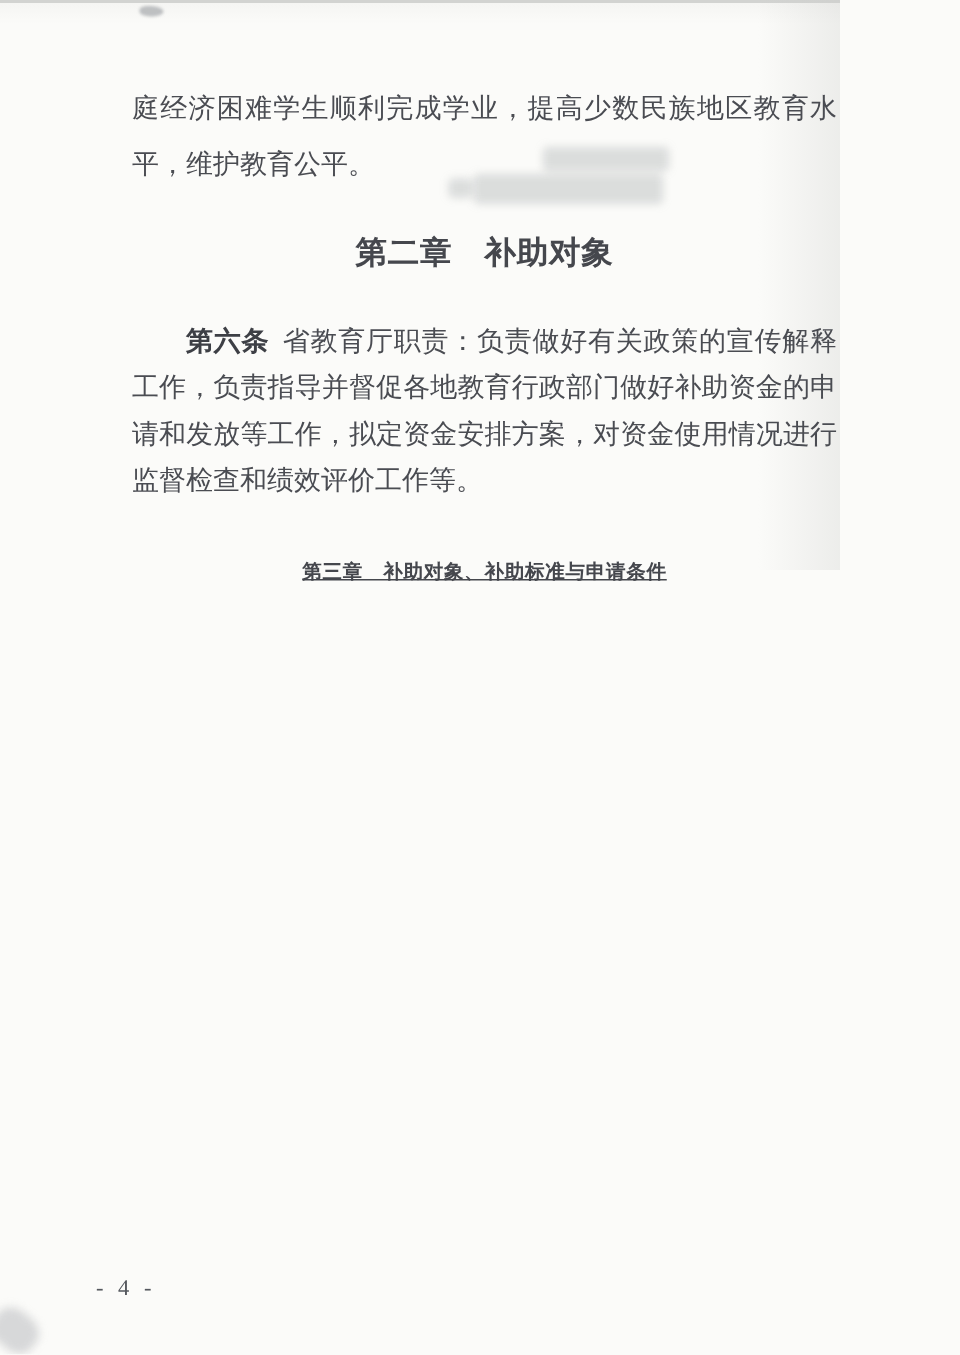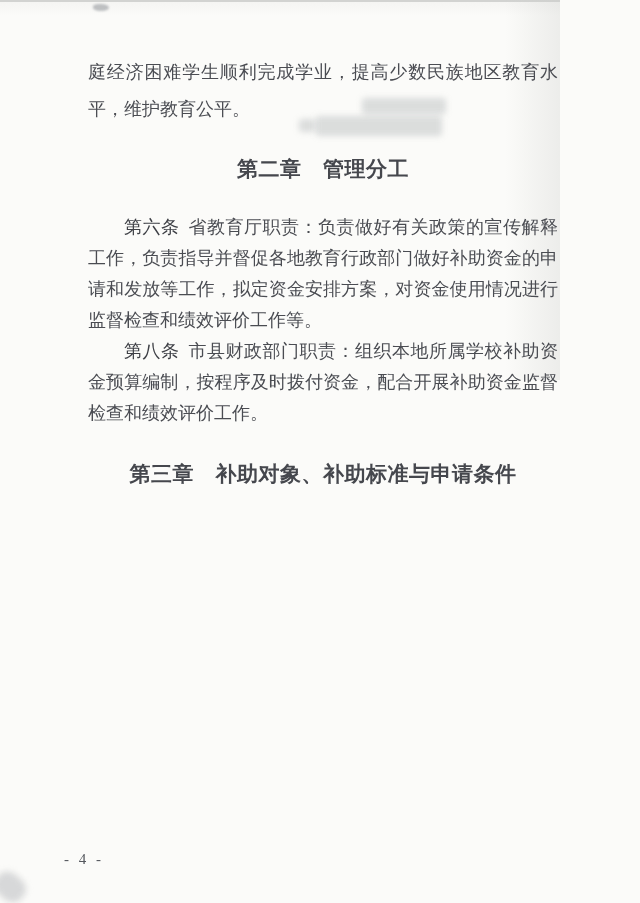--- a/index.html
+++ b/index.html
@@ -29,37 +29,38 @@
     color: #4a4c52;
   }
   .continuation {
     line-height: 37px;
   }
   .article {
     line-height: 31px;
     text-indent: 2em;
   }
   .artnum {
-    font-weight: normal;
+    font-weight: bold;
     color: #3d3f45;
     margin-right: 0.5em;
   }
   .chapter {
     margin: 26px 0 0 0;
     font-size: 21px;
     line-height: 30px;
     font-weight: bold;
     text-align: center;
     color: #45474d;
     font-family: "Liberation Sans", "DejaVu Sans", sans-serif;
     letter-spacing: 0.5px;
   }
   .chapter.ch3 {
     margin-top: 30px;
-    font-size: 21px;
+    font-size: 13px;
+    text-decoration: underline;
   }
   .articles {
     margin-top: 28px;
   }
   .page-number {
     position: absolute;
     left: 64px;
     top: 851px;
     font-size: 15px;
     letter-spacing: 3px;
@@ -108,28 +109,27 @@
   <div class="artifact corner-tint"></div>
   <div class="artifact ghost ghost-1"></div>
   <div class="artifact ghost ghost-2"></div>
   <div class="artifact ghost ghost-3"></div>
   <div class="artifact bottom-left-smudge"></div>
 
   <div class="content">
 
     <p class="body-par continuation">庭经济困难学生顺利完成学业，提高少数民族地区教育水平，维护教育公平。</p>
 
-    <h2 class="chapter">第二章　管理分工</h2>
+    <h2 class="chapter">第二章　补助对象</h2>
 
     <div class="articles">
 
       <p class="body-par article"><span class="artnum">第六条</span><span>省教育厅职责：负责做好有关政策的宣传解释工作，负责指导并督促各地教育行政部门做好补助资金的申请和发放等工作，拟定资金安排方案，对资金使用情况进行监督检查和绩效评价工作等。</span></p>
 
 
-      <p class="body-par article"><span class="artnum">第八条</span><span>市县财政部门职责：组织本地所属学校补助资金预算编制，按程序及时拨付资金，配合开展补助资金监督检查和绩效评价工作。</span></p>
 
 
 
     </div>
 
     <h2 class="chapter ch3">第三章　补助对象、补助标准与申请条件</h2>
 
   </div>
 
   <div class="page-number">- 4 -</div>

